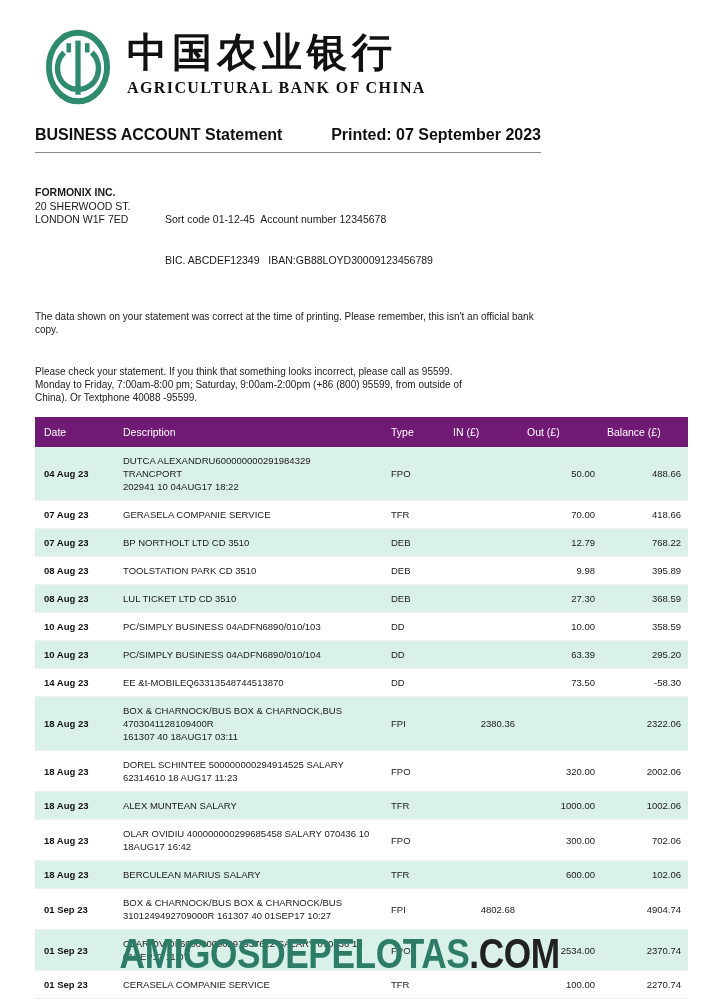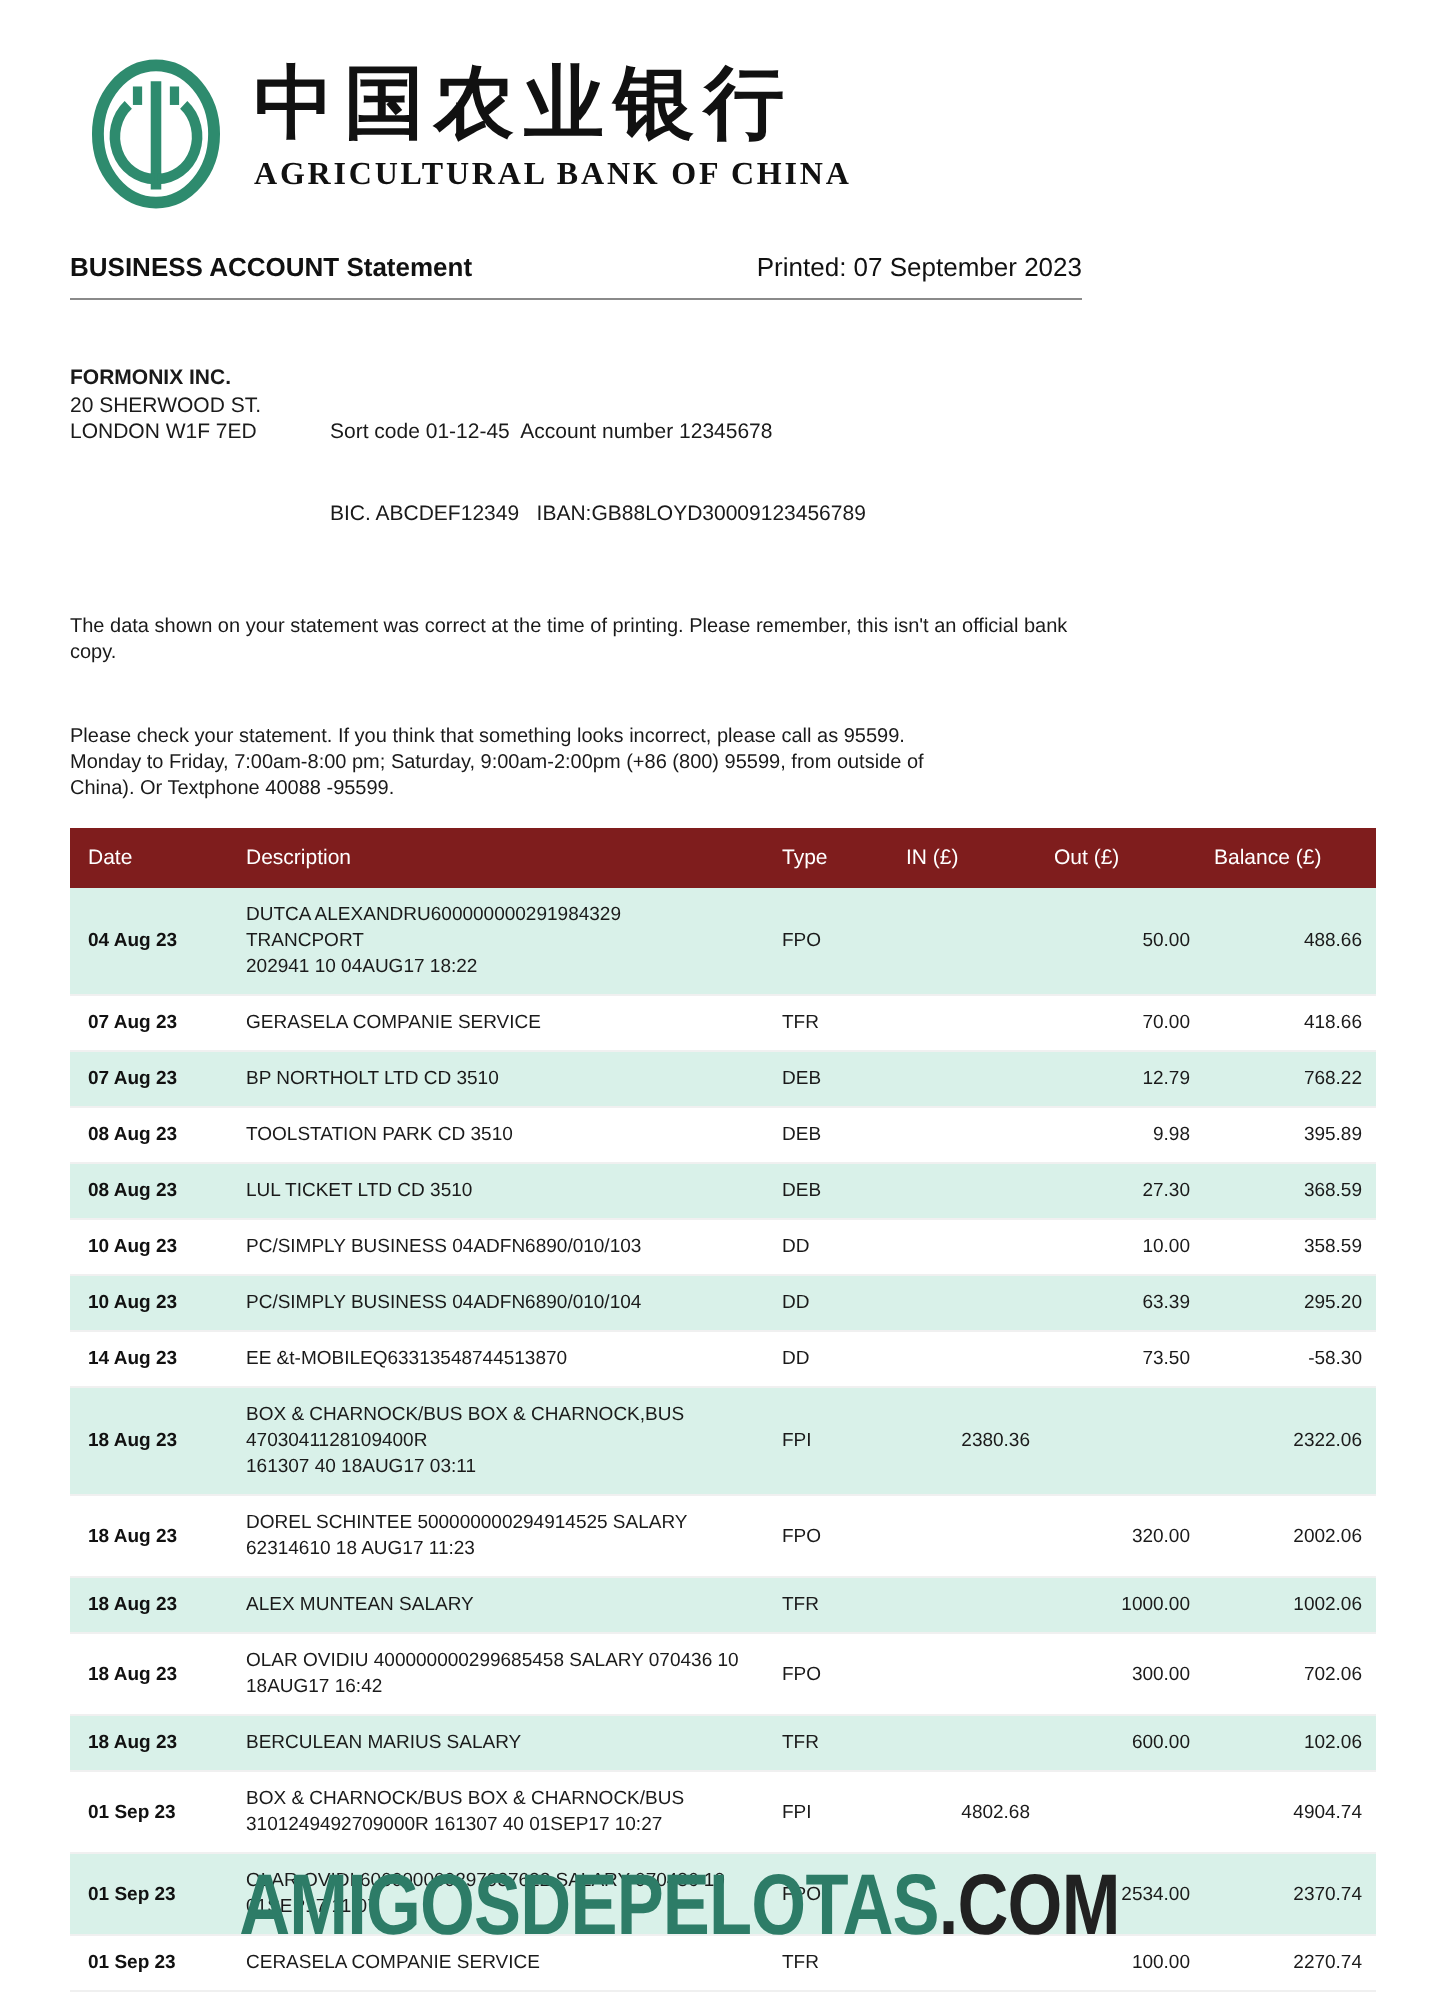--- a/index.html
+++ b/index.html
@@ -24,39 +24,39 @@
   }
   .en-name {
     font-family: "Liberation Serif", serif;
     font-size: 16px; font-weight: bold; letter-spacing: 1.4px;
     color: #111; margin-top: 5px; white-space: nowrap;
   }
 
   
   .stmt-row {
     display: flex; justify-content: space-between; align-items: baseline;
-    margin-top: 20px; font-size: 13px; font-weight: bold; color: #111; text-align: right;
-  }
-  .stmt-row .printed { font-weight: normal; }
+    margin-top: 20px; font-size: 16px; font-weight: bold; color: #111; text-align: right;
+  }
+  .stmt-row .printed { font-weight: bold; }
   .rule { border: 0; border-top: 1px solid #8a8a8a; margin-top: 8px; }
 
   .info-row { display: flex; margin-top: 33px; font-size: 10.5px; line-height: 13.5px; }
   .addr { width: 130px; }
   .addr .holder { font-weight: bold; }
   .acct { white-space: pre; }
 
   .notice1 { margin-top: 16px; font-size: 10px; line-height: 13px; }
   .notice2 { margin-top: 29px; font-size: 10px; line-height: 13px; max-width: 452px; }
 
   
   table { border-collapse: collapse; width: 653px; margin-top: 13px; table-layout: fixed; }
   col.w-date { width: 82px; } col.w-desc { width: 268px; } col.w-type { width: 62px; }
   col.w-in { width: 74px; } col.w-out { width: 80px; } col.w-bal { width: 87px; }
   thead th {
-    background: #7f1d1d; color: #ffffff; font-weight: normal;
+    background: #701a75; color: #ffffff; font-weight: normal;
     font-size: 10.5px; text-align: left; padding: 9px 6px;
   }
   thead th:first-child { padding-left: 9px; }
   thead th.num { text-align: left; }
   tbody tr:nth-child(odd) { background: #d9f1e9; }
   tbody tr { border-bottom: 1px solid #f0f0f0; }
   td { font-size: 9.5px; vertical-align: middle; padding: 7px 6px; line-height: 13px; }
   td.c0 { font-weight: bold; padding-left: 9px; color: #111; }
   td.c1 { white-space: pre-line; padding-right: 14px; }
   td.c2 { }

